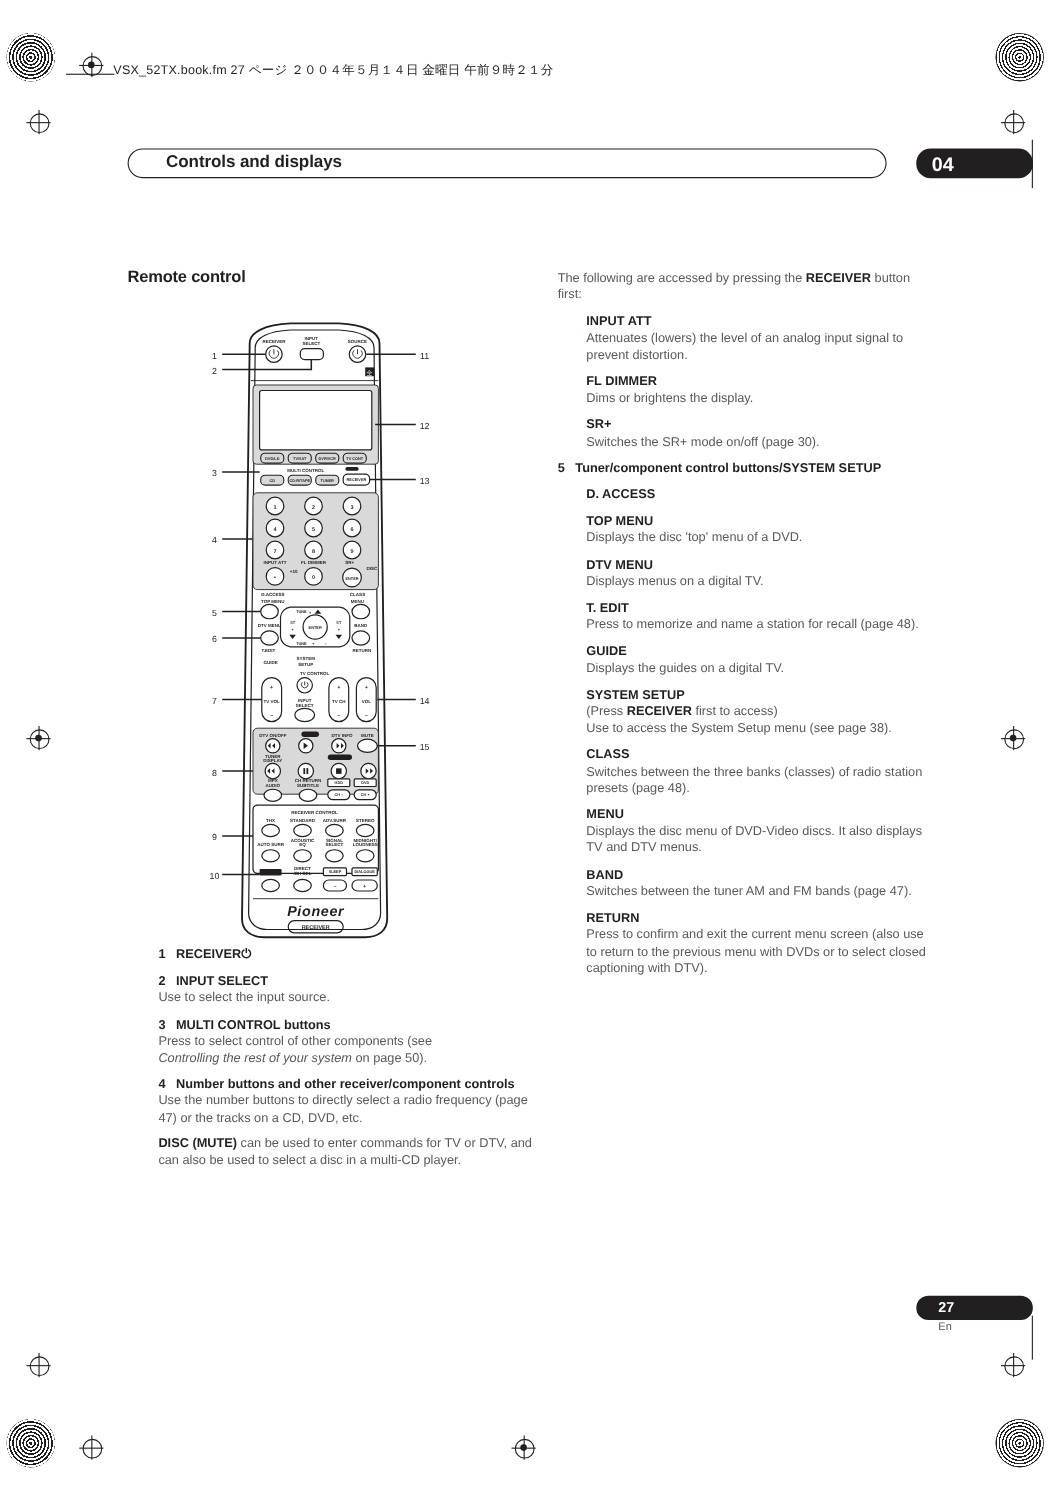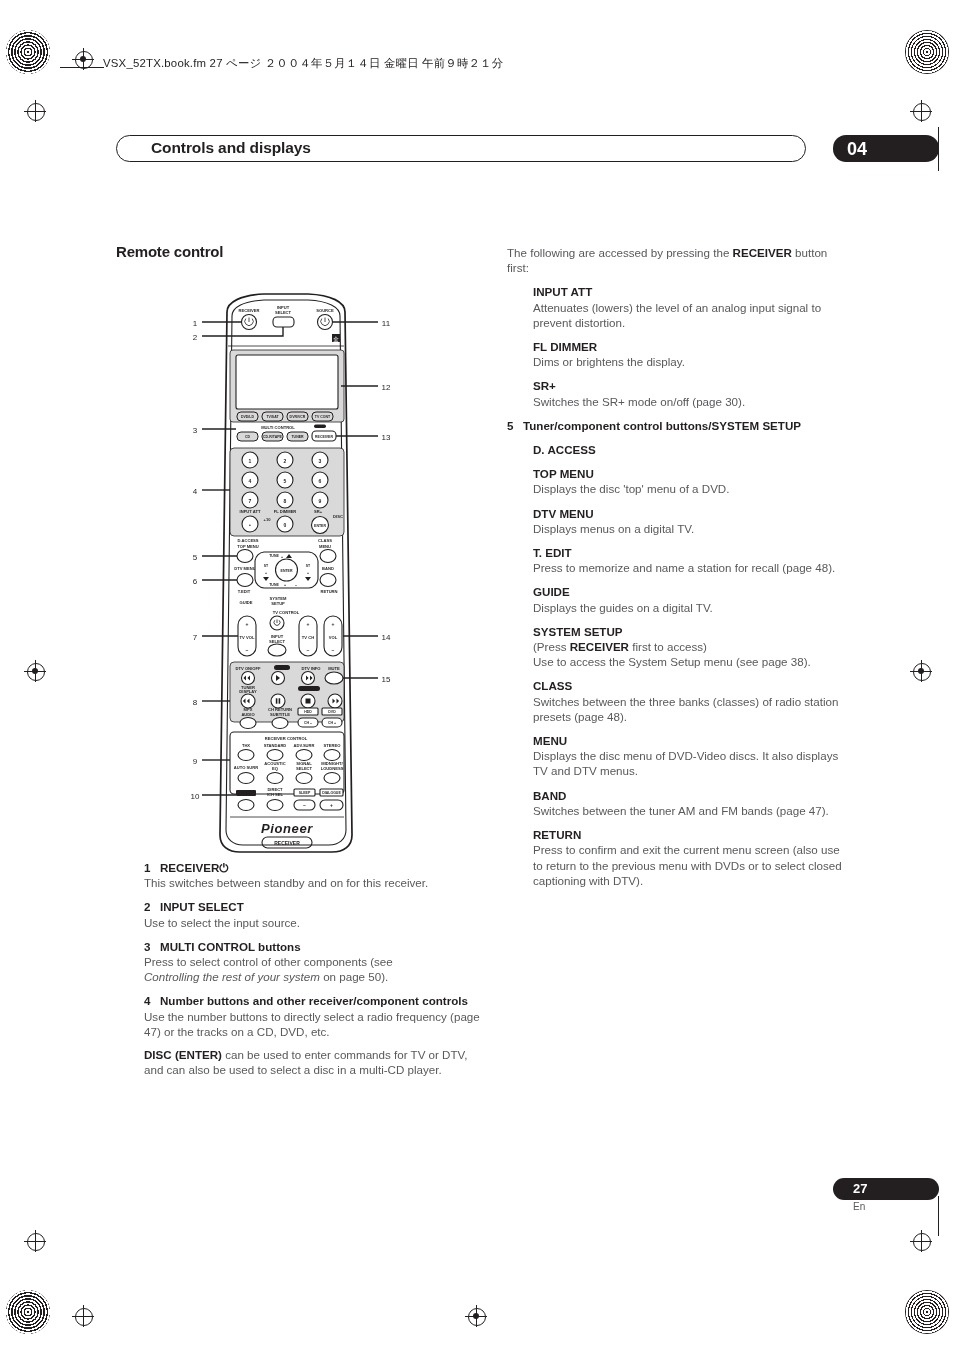--- a/index.html
+++ b/index.html
@@ -384,42 +384,41 @@
   <text class="num" x="200" y="350">14</text>
   <path class="lead" d="M157,388 L192,388"></path>
   <text class="num" x="200" y="392">15</text>
 </svg>
 </div>
 
 <div class="colL">
 
   <div>
     <div class="num-head"><span class="n">1</span><span>RECEIVER⏻</span></div>
-    <div class="p">This switches between standby and on for this receiver.</div>
   </div>
   <div class="gap"></div>
 
   <div>
     <div class="num-head"><span class="n">2</span><span>INPUT SELECT</span></div>
     <div class="p">Use to select the input source.</div>
   </div>
   <div class="gap"></div>
 
   <div>
     <div class="num-head"><span class="n">3</span><span>MULTI CONTROL buttons</span></div>
     <div class="p">Press to select control of other components (see</div>
     <div class="p"><i>Controlling the rest of your system</i> on page 50).</div>
   </div>
   <div class="gap"></div>
 
   <div>
     <div class="num-head"><span class="n">4</span><span>Number buttons and other receiver/component controls</span></div>
     <div class="p">Use the number buttons to directly select a radio frequency (page 47) or the tracks on a CD, DVD, etc.</div>
     <div class="gap-s"></div>
-    <div class="p"><b>DISC (ENTER)</b> can be used to enter commands for TV or DTV, and can also be used to select a disc in a multi-CD player.</div>
+    <div class="p"><b>DISC (MUTE)</b> can be used to enter commands for TV or DTV, and can also be used to select a disc in a multi-CD player.</div>
   </div>
 
 </div>
 
 <div class="colR">
 
   <div class="p">The following are accessed by pressing the <b>RECEIVER</b> button first:</div>
   <div class="gap"></div>
 
   <div class="indent">

